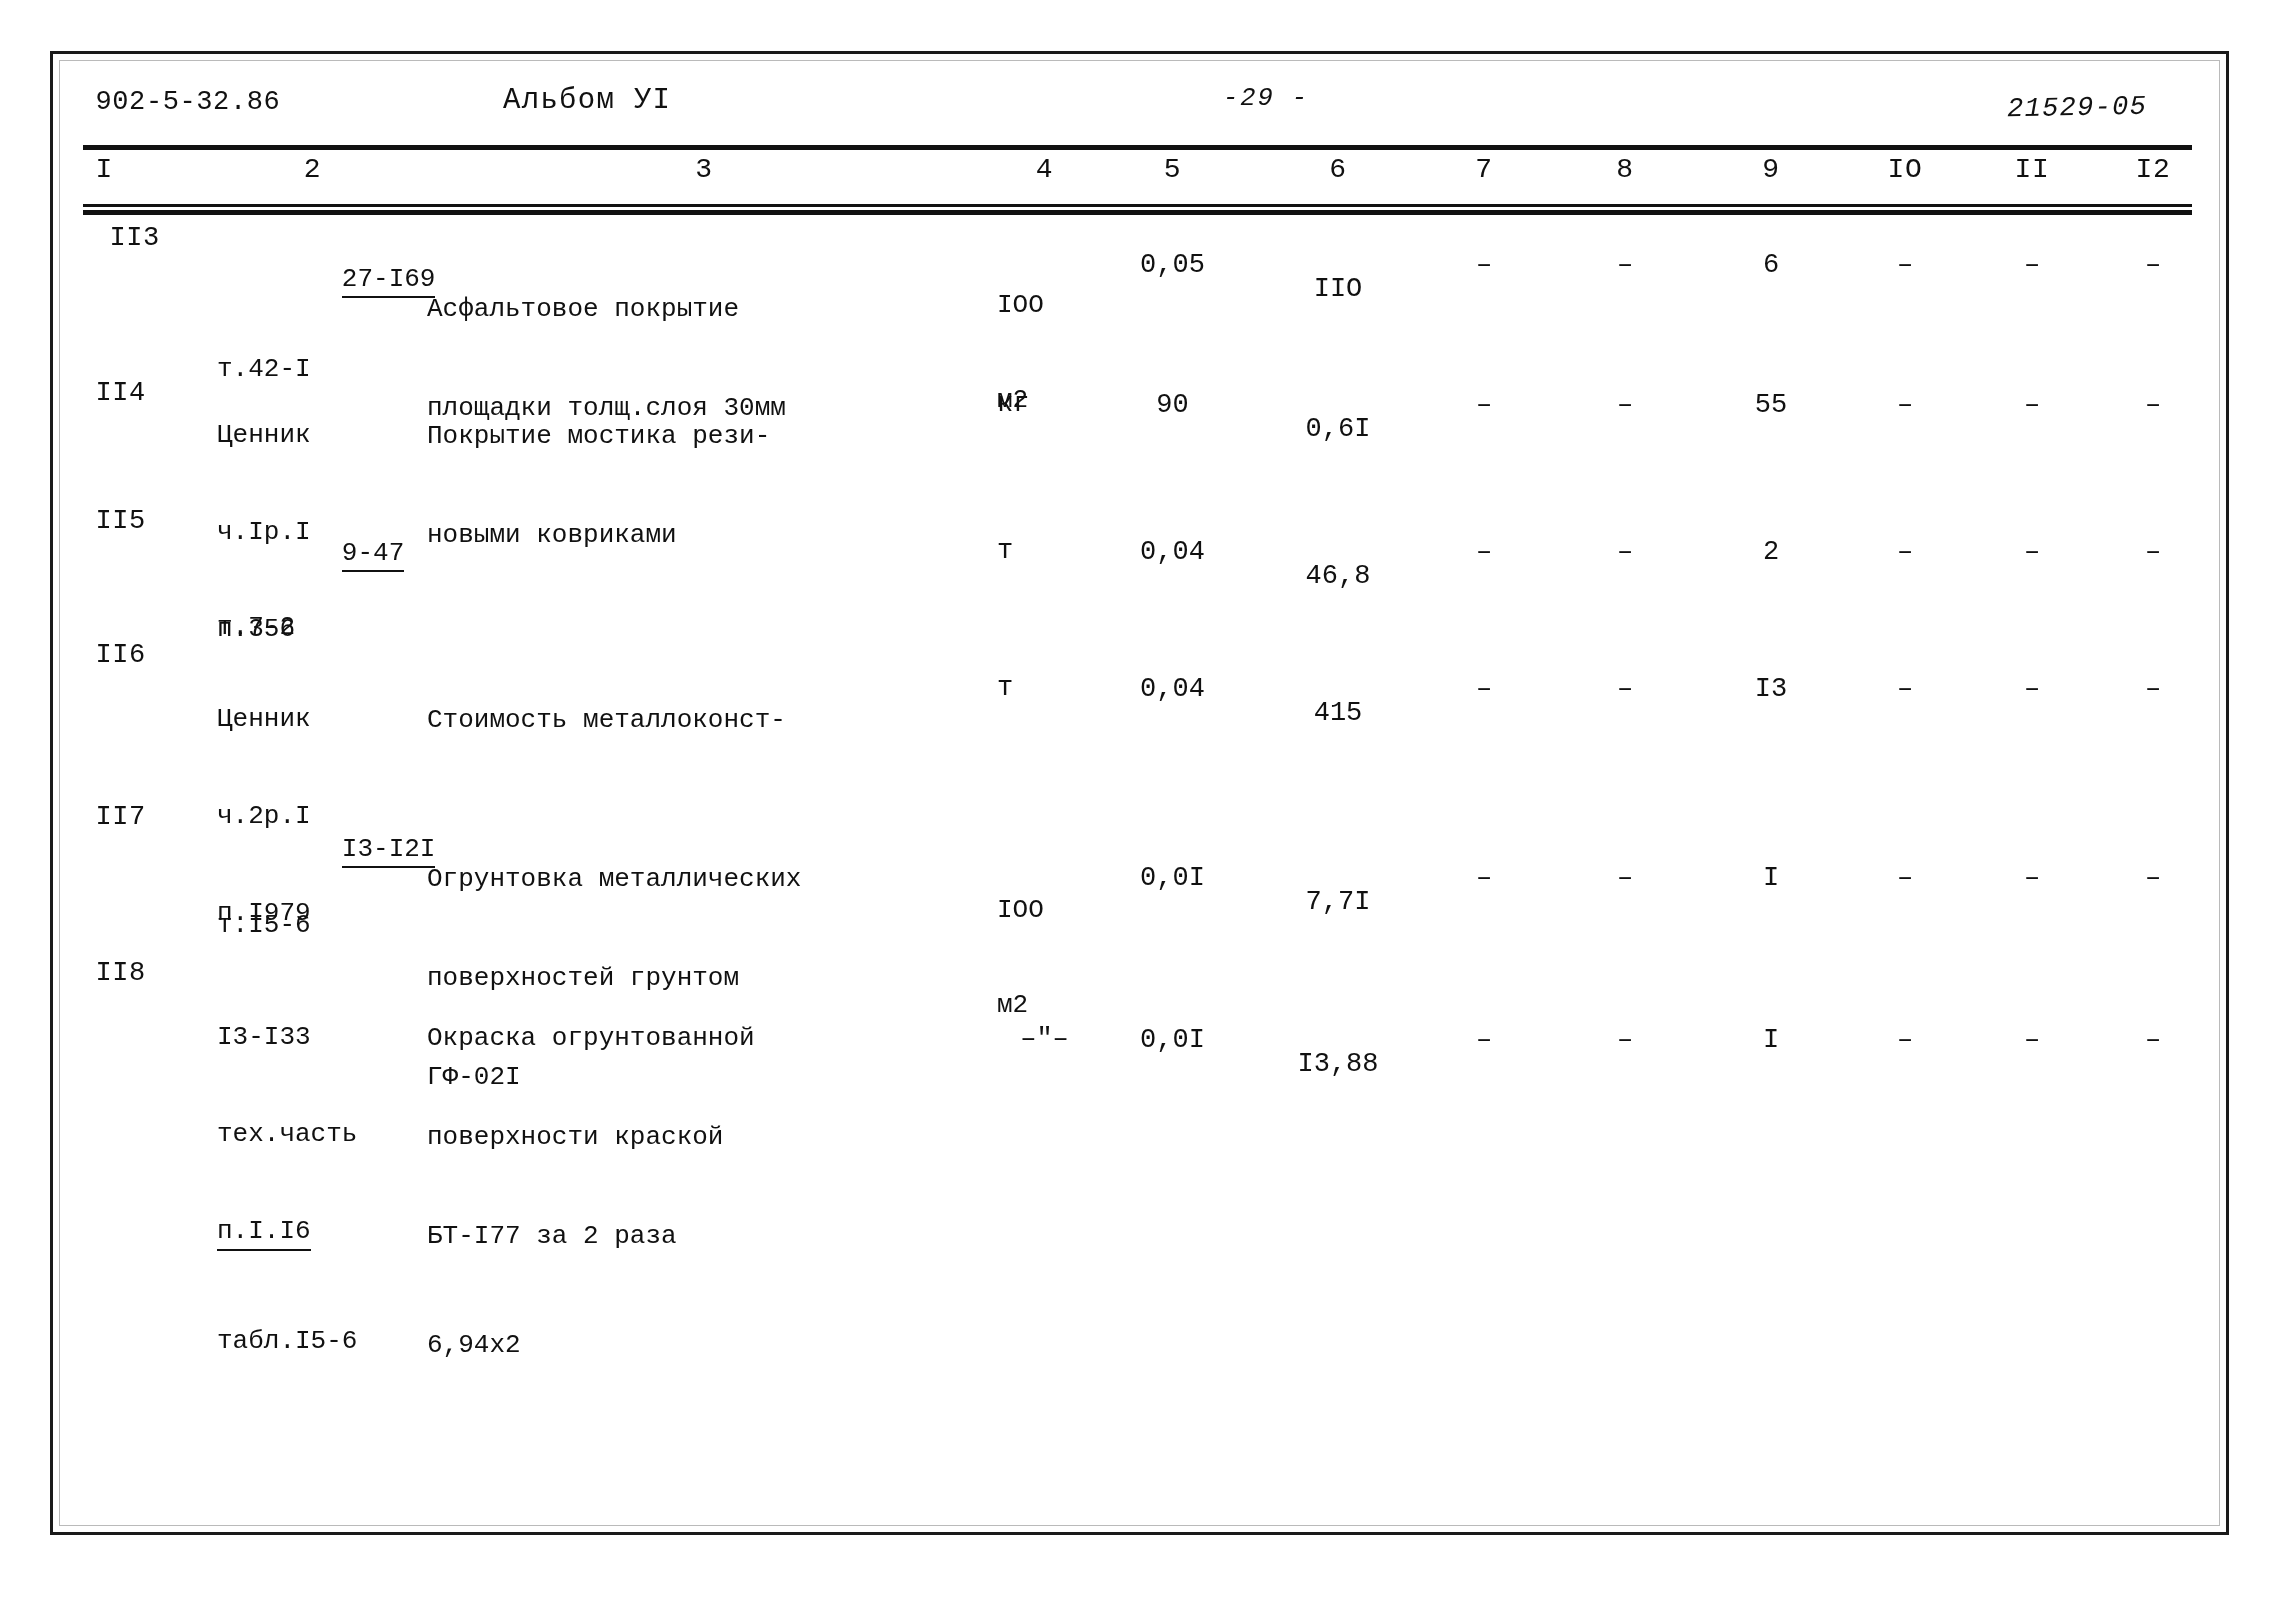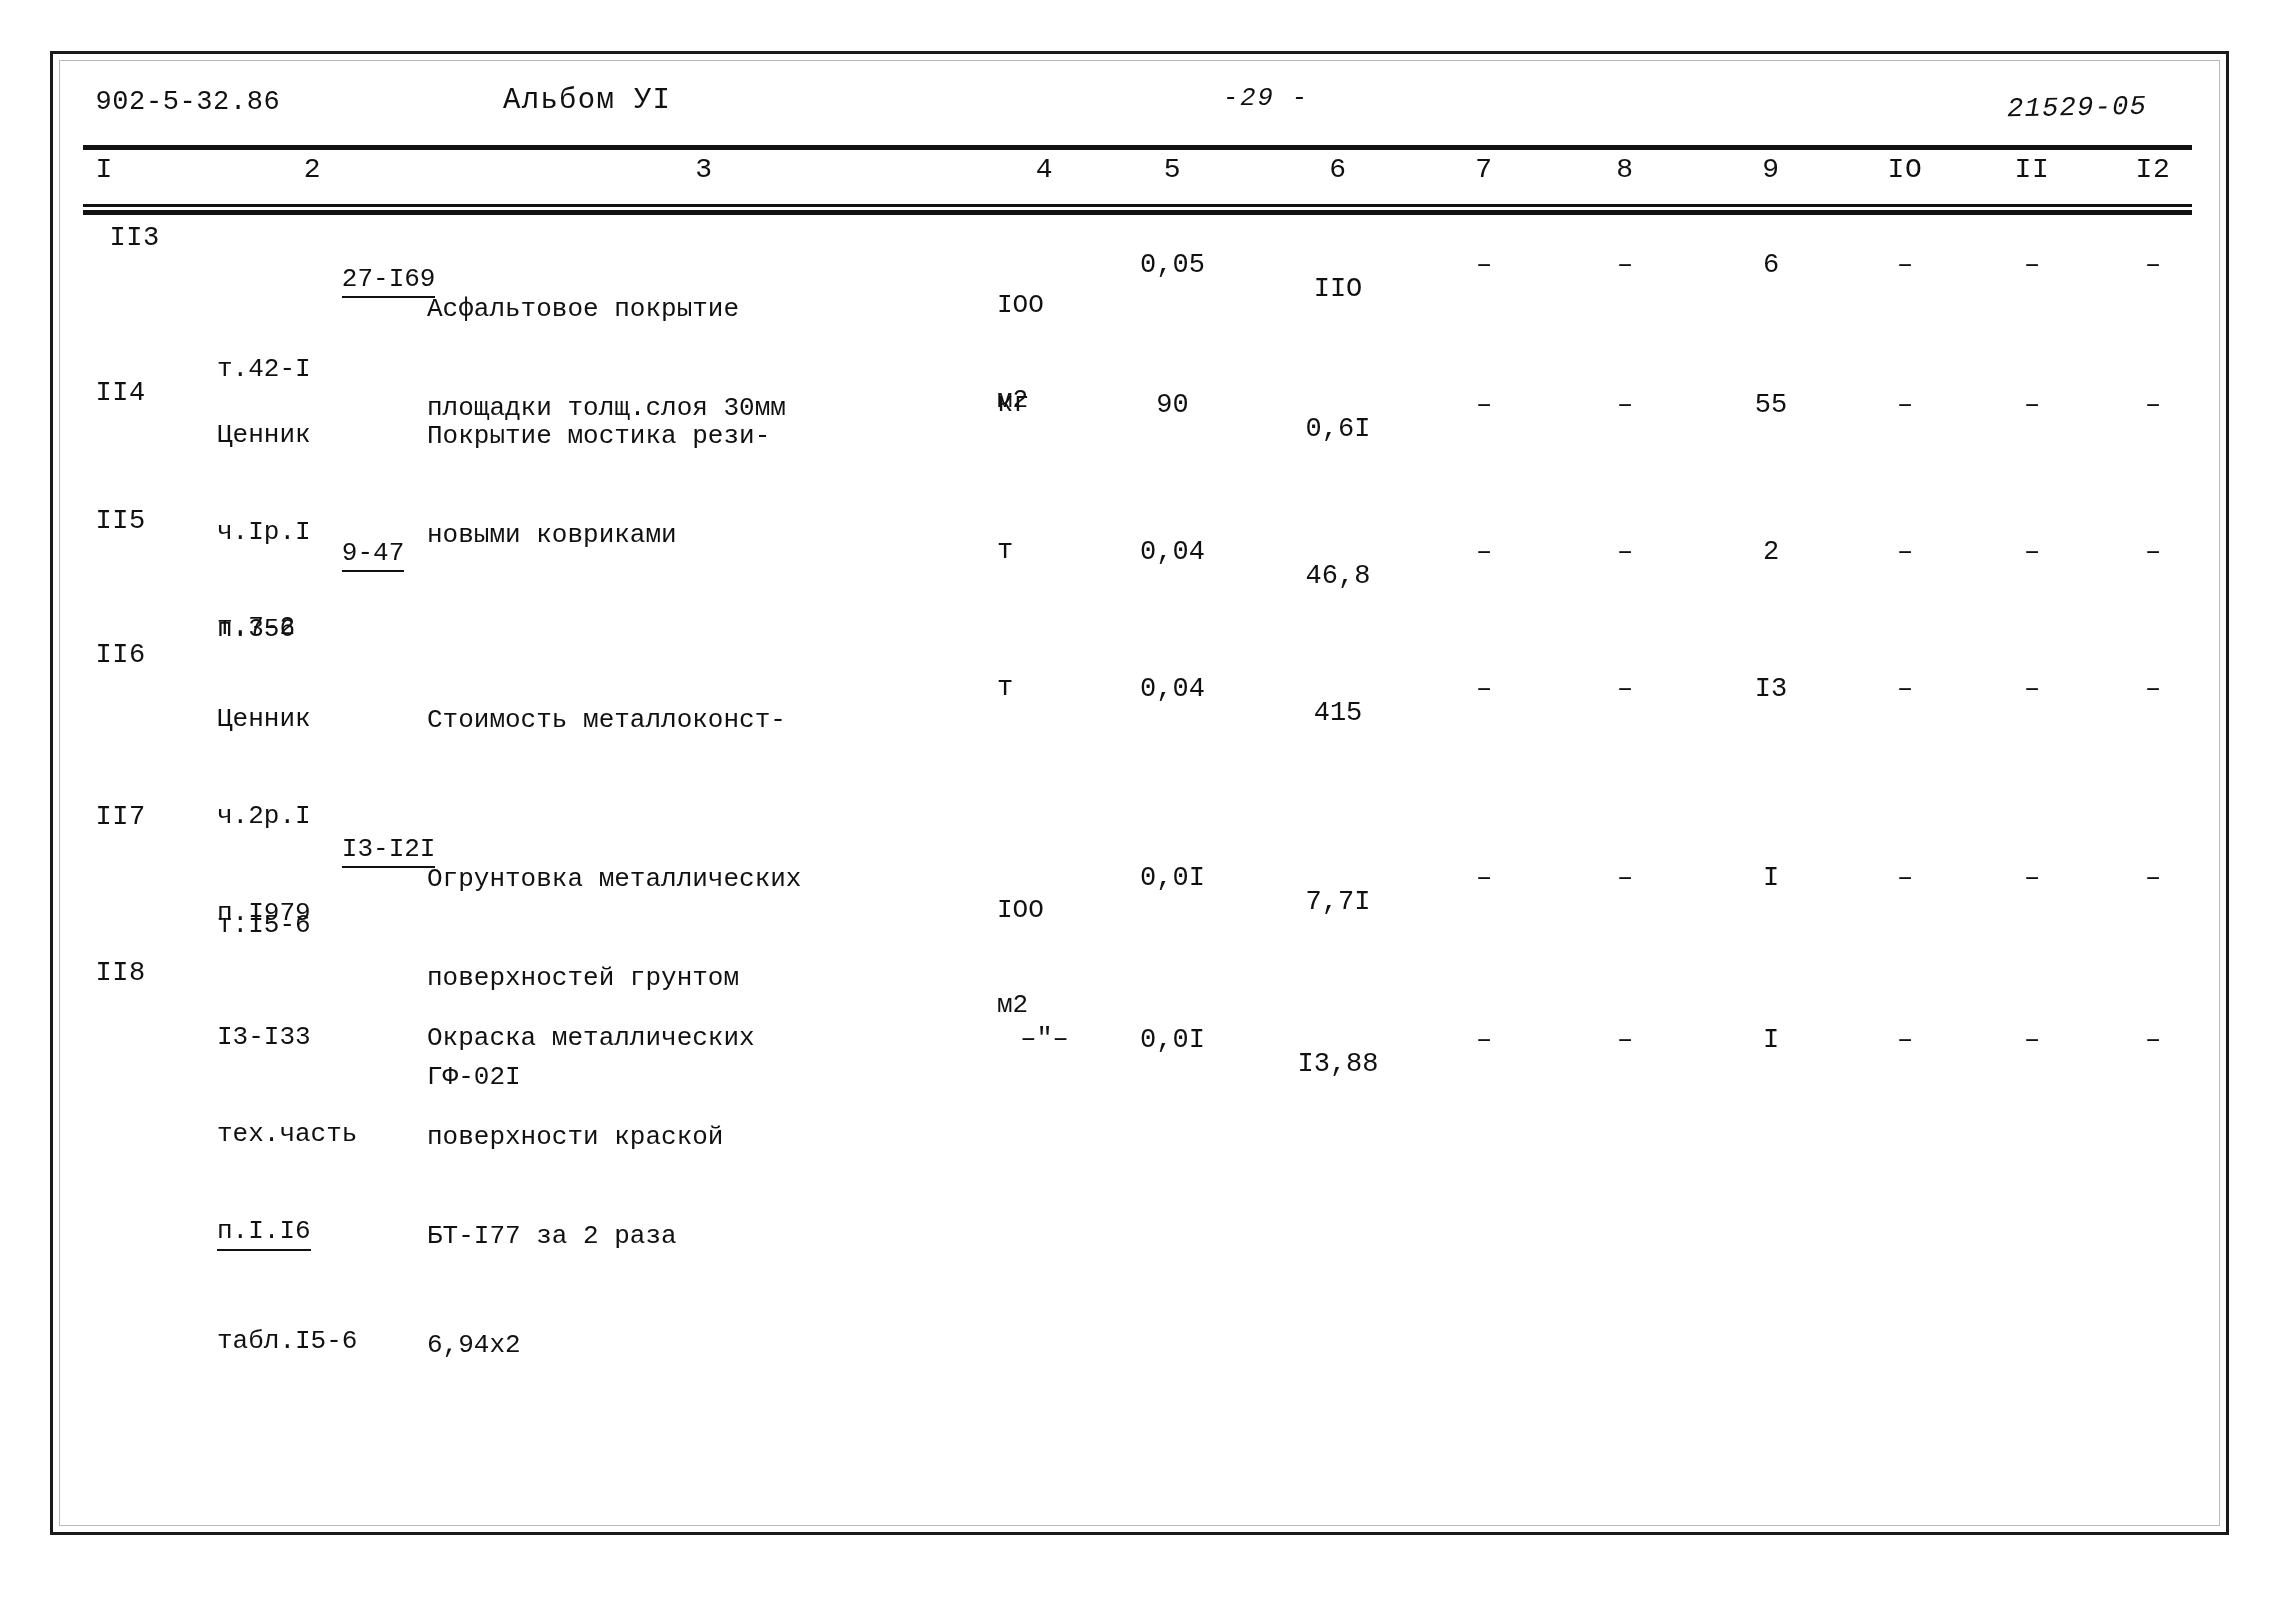--- a/index.html
+++ b/index.html
@@ -305,21 +305,21 @@
 
     <div class="row" style="height:191px;">
       <div class="cell c-num" style="top:9px;">II8</div>
       <div class="cell c-just" style="top:9px;">
         <span class="sub">I3-I33</span>
         <span class="sub">тех.часть</span>
         <span class="sub"><span class="underline">п.I.I6</span></span>
         <span class="sub" style="margin-top:10.2px;">табл.I5-6</span>
       </div>
       <div class="cell c-name" style="top:7.6px;">
-        <span class="sub">Окраска металлических</span>
+        <span class="sub">Окраска огрунтованной</span>
         <span class="sub">поверхности краской</span>
         <span class="sub">БТ-I77 за 2 раза</span>
         <span class="sub" style="margin-top:10.2px;">6,94х2</span>
       </div>
       <div class="cell c-unit" style="top:76px; left:917px; width:115px; text-align:center;">–"–</div>
       <div class="cell c-qty" style="top:76px;">0,0I</div>
       <div class="cell c-price" style="top:76px;">I3,88</div>
       <div class="cell c-7" style="top:76px;">–</div>
       <div class="cell c-8" style="top:76px;">–</div>
       <div class="cell c-9" style="top:76px;">I</div>

